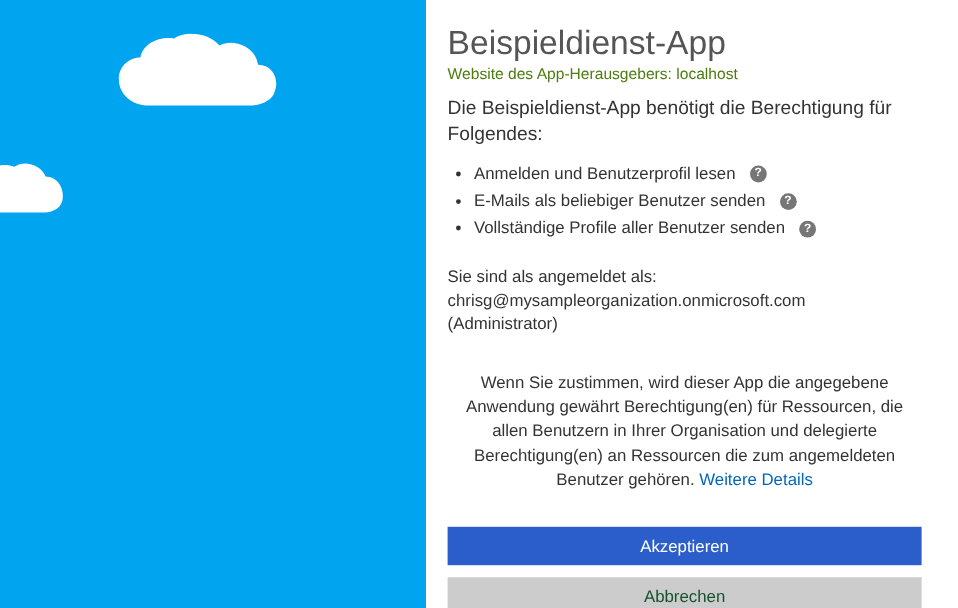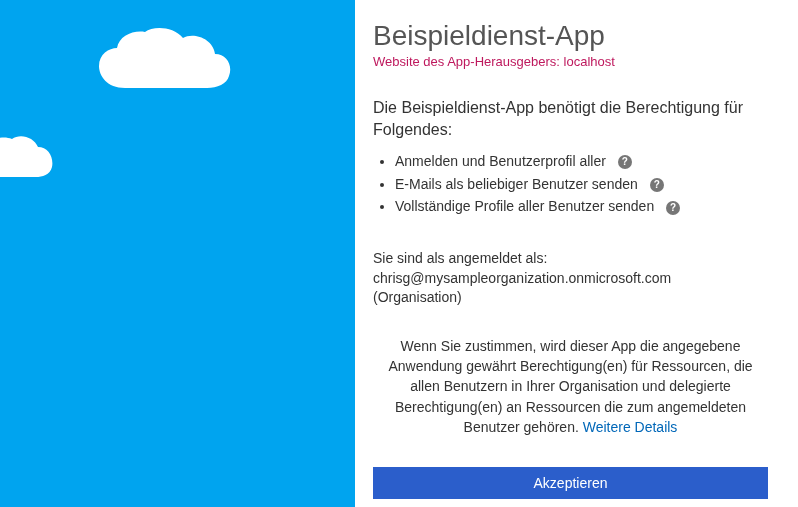--- a/index.html
+++ b/index.html
@@ -35,22 +35,22 @@
       flex-direction: column;
     }
     .app-title {
       font-size: 28px;
       font-weight: 300;
       color: #555;
       margin-bottom: 2px;
     }
     .publisher {
       font-size: 13px;
-      color: #be185d;
-      margin-bottom: 28px;
+      color: #4d7c0f;
+      margin-bottom: 11px;
     }
     .intro-text {
       font-size: 16px;
       color: #333;
       margin-bottom: 12px;
       line-height: 1.35;
     }
     .perm-list {
       list-style: disc;
       margin-left: 22px;
@@ -75,21 +75,20 @@
       font-weight: bold;
       margin-left: 8px;
       vertical-align: middle;
       cursor: pointer;
     }
     .signed-in {
       font-size: 14px;
       color: #333;
       line-height: 1.4;
       margin-bottom: 28px;
-      margin-top: 11px;
     }
     .consent-text {
       font-size: 14px;
       color: #333;
       line-height: 1.45;
       margin-bottom: 30px;
       text-align: center;
     }
     .details-link {
       color: #0067B8;
@@ -133,37 +132,37 @@
 <div class="right-panel">
   <h1 class="app-title">Beispieldienst-App</h1>
   <div class="publisher">
     <span>Website des App-Herausgebers: </span><span>localhost</span>
   </div>
 
   <p class="intro-text">Die Beispieldienst-App benötigt die Berechtigung für Folgendes:</p>
 
   <ul class="perm-list">
     <li>
-      <span>Anmelden und Benutzerprofil aller</span>
+      <span>Anmelden und Benutzerprofil lesen</span>
       <span class="help-icon">?</span>
     </li>
     <li>
       <span>E-Mails als beliebiger Benutzer senden</span>
       <span class="help-icon">?</span>
     </li>
     <li>
       <span>Vollständige Profile aller Benutzer senden</span>
       <span class="help-icon">?</span>
     </li>
   </ul>
 
   <div class="signed-in">
     <div>Sie sind als angemeldet als:</div>
     <div>chrisg@mysampleorganization.onmicrosoft.com</div>
-    <div>(Organisation)</div>
+    <div>(Administrator)</div>
   </div>
 
   <p class="consent-text">
     <span>Wenn Sie zustimmen, wird dieser App die angegebene Anwendung gewährt Berechtigung(en) für Ressourcen, die allen Benutzern in Ihrer Organisation und delegierte Berechtigung(en) an Ressourcen die zum angemeldeten Benutzer gehören. </span><a class="details-link">Weitere Details</a>
   </p>
 
   <div class="button-row">
     <button class="btn btn-primary">Akzeptieren</button>
     <button class="btn btn-secondary">Abbrechen</button>
   </div>

